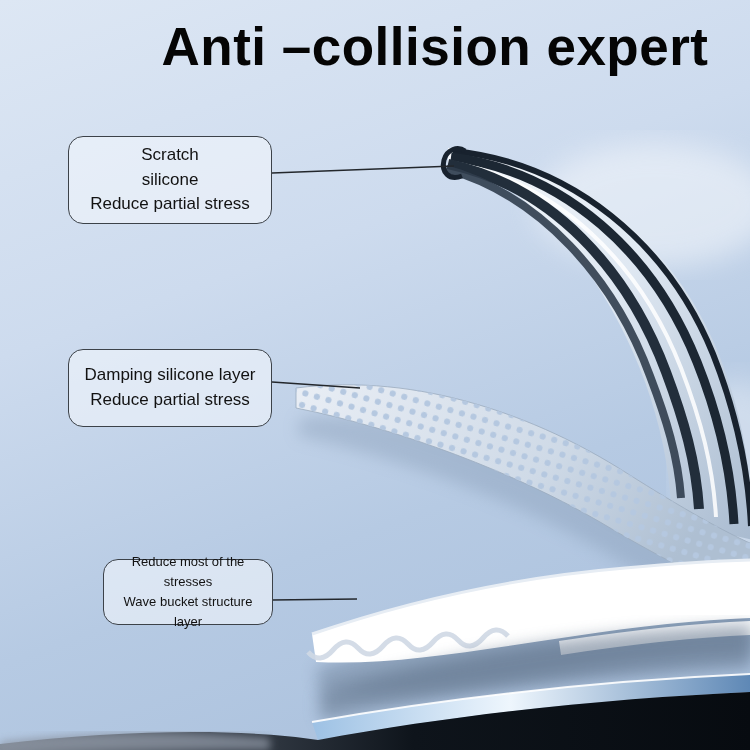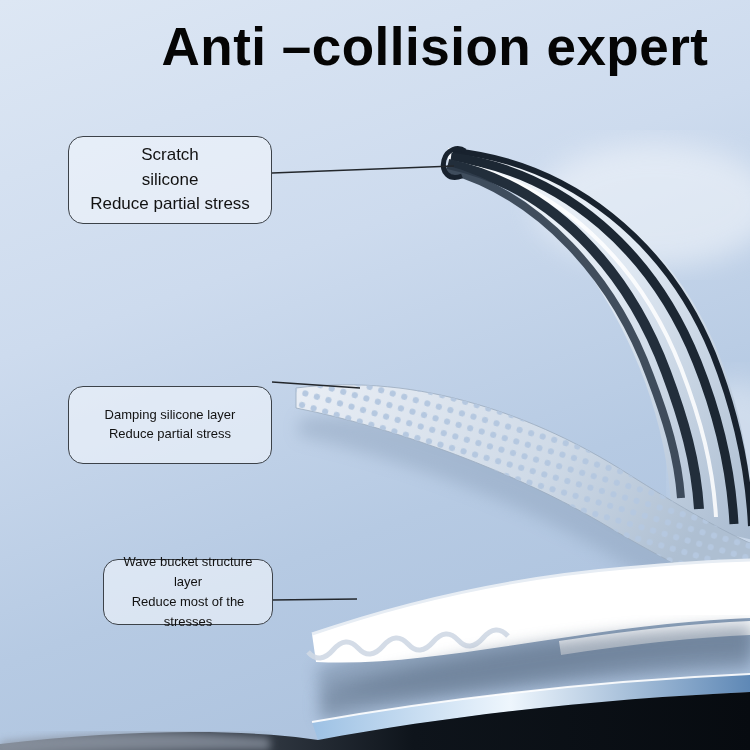--- a/index.html
+++ b/index.html
@@ -20,21 +20,21 @@
   .callout{
     position:absolute;
     border:1.6px solid #3c4249;border-radius:15px;
     background:rgba(240,246,252,.62);
     display:flex;flex-direction:column;justify-content:center;align-items:center;
     text-align:center;color:#121212;line-height:1.45;
     box-sizing:border-box;padding:6px 10px;
   }
   .callout span{display:block;}
   .co-scratch{left:68px;top:136px;width:204px;height:88px;font-size:17px;}
-  .co-damping{left:68px;top:349px;width:204px;height:78px;font-size:13px;margin-top:37px;}
+  .co-damping{left:68px;top:349px;width:204px;height:78px;font-size:17px;}
   .co-wave{left:103px;top:559px;width:170px;height:66px;font-size:13px;line-height:1.55;}
 </style>
 </head>
 <body>
 
 <div class="stage">
 
   <svg class="render" viewBox="0 0 750 750" aria-hidden="true">
     <defs>
       <linearGradient id="coatGrad" x1="0" y1="0" x2="1" y2="1">
@@ -129,17 +129,17 @@
     <span>silicone</span>
     <span>Reduce partial stress</span>
   </div>
 
   <div class="callout co-damping">
     <span>Damping silicone layer</span>
     <span>Reduce partial stress</span>
   </div>
 
   <div class="callout co-wave">
+    <span>Reduce most of the stresses</span>
     <span>Wave bucket structure layer</span>
-    <span>Reduce most of the stresses</span>
   </div>
 
 </div>
 
 </body></html>

